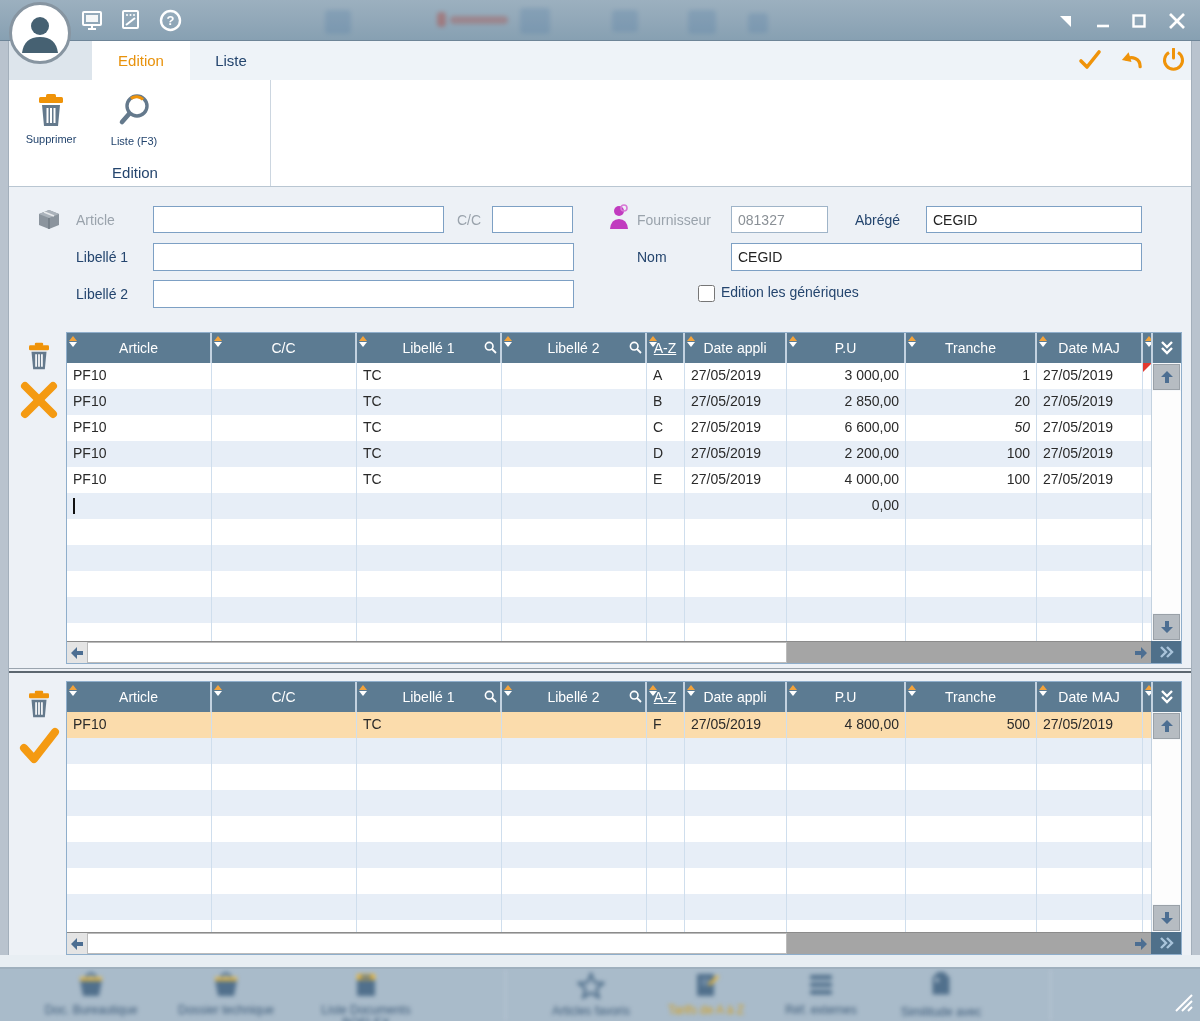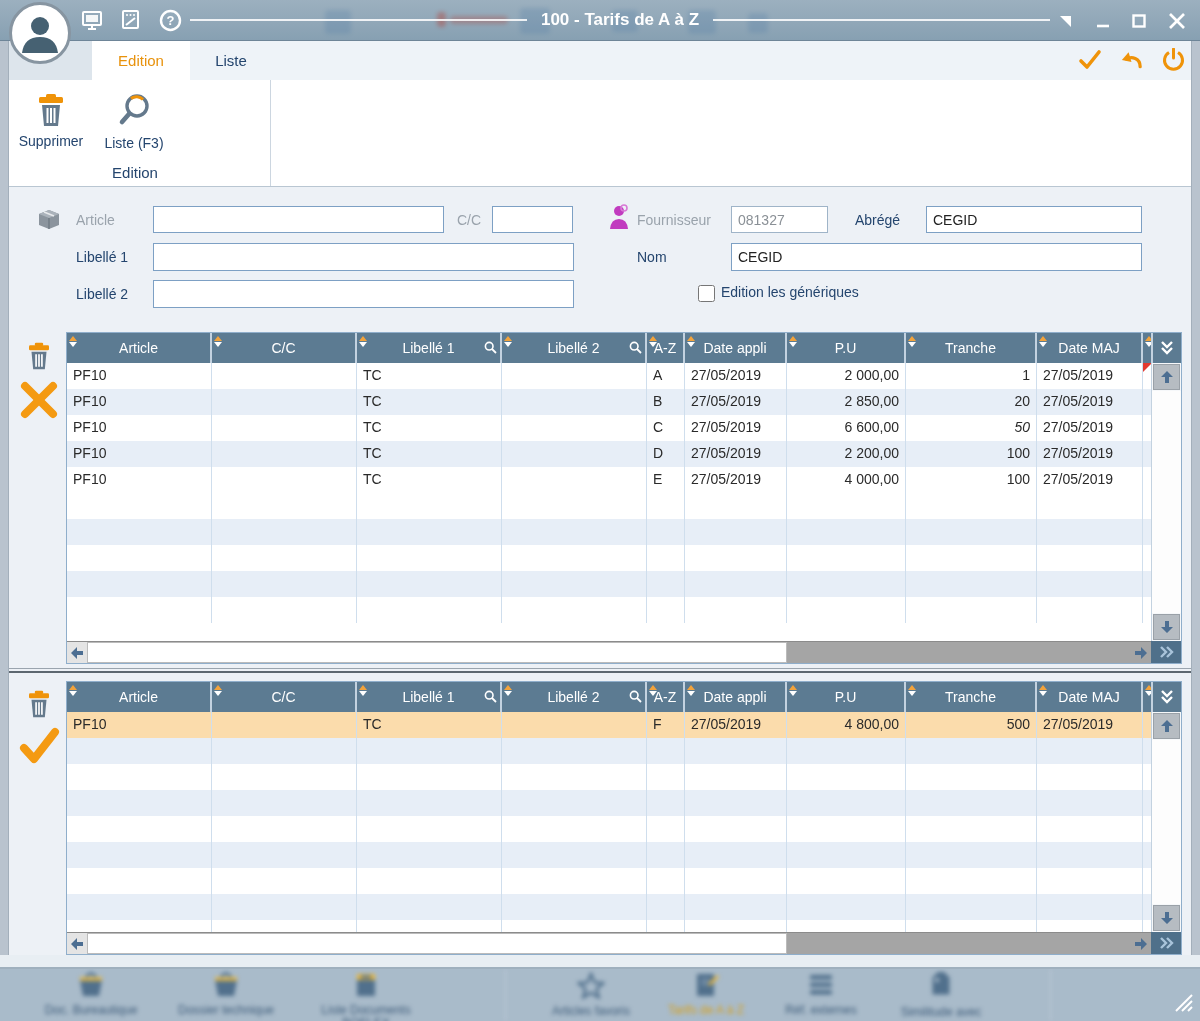--- a/index.html
+++ b/index.html
@@ -25,21 +25,21 @@
   .tab-corner{position:absolute;left:8px;top:0;width:84px;height:40px;background:#dde5ec;}
   .tab{position:absolute;top:0;height:40px;display:flex;align-items:center;justify-content:center;font-size:15px;cursor:default;}
   .tab.active{background:#fff;color:#E8920C;}
   .tab.inactive{color:#24456E;}
   .tab-actions{position:absolute;right:14px;top:7px;display:flex;gap:17px;align-items:center;}
   .oact{width:25px;height:25px;display:flex;align-items:center;justify-content:center;}
   
   .ribbon{position:absolute;left:0;top:80px;width:1200px;height:106px;background:#fff;border-bottom:1px solid #b9c6d2;z-index:2;}
   .ribbon-sep{position:absolute;left:270px;top:0;width:1px;height:106px;background:#ccd6e0;}
   .rbtn{position:absolute;top:12px;display:flex;flex-direction:column;align-items:center;gap:5px;
-    color:#24456E;font-size:14px;width:80px;}
+    color:#24456E;font-size:11px;width:80px;}
   .ribbon-group{position:absolute;left:0;top:84px;width:270px;text-align:center;color:#24456E;font-size:15px;}
   
   .frame-l{position:absolute;left:0;top:40px;width:8px;height:927px;background:#b9c3ce;border-right:1px solid #a3afbb;z-index:3;}
   .frame-r{position:absolute;left:1191px;top:40px;width:9px;height:927px;background:#b9c3ce;border-left:1px solid #a3afbb;z-index:3;}
   .win-bottom{position:absolute;left:0;top:955px;width:1200px;height:12px;background:#E8EEF3;border-bottom:2px solid #9FB0BE;z-index:3;}
   
   .flabel{position:absolute;font-size:14px;color:#24456E;white-space:nowrap;}
   .flabel.dim{color:#9AA3AC;}
   .finput{position:absolute;height:27px;border:1px solid #7DA0C4;background:#fff;
     font:14px "Liberation Sans",sans-serif;padding:0 6px;color:#222;box-sizing:border-box;outline:none;}
@@ -47,21 +47,21 @@
   .fcheck{position:absolute;width:17px;height:17px;accent-color:#7DA0C4;}
   .ficon{position:absolute;}
   
   .tablew{position:absolute;left:66px;width:1116px;background:#fff;border:1px solid #8FAECB;
     box-sizing:border-box;display:grid;grid-template-columns:1fr 30px;z-index:2;}
   .tablew.t1{top:332px;height:332px;grid-template-rows:30px 1fr 22px;}
   .tablew.t2{top:681px;height:274px;grid-template-rows:30px 1fr 22px;}
   .thead{display:flex;background:#5C7B92;overflow:hidden;}
   .hcell{position:relative;color:#fff;font-size:14px;display:flex;align-items:center;justify-content:center;
     border-right:2px solid #C3D2E0;box-sizing:border-box;flex:0 0 auto;}
-  .hcell.underline .hlabel{text-align:right;}
+  .hcell.underline .hlabel{text-decoration:underline;text-align:right;}
   .sortglyph{position:absolute;left:2px;top:3px;}
   .stri-up{width:0;height:0;border-left:4px solid transparent;border-right:4px solid transparent;border-bottom:5px solid #F2A33C;}
   .stri-dn{width:0;height:0;border-left:4px solid transparent;border-right:4px solid transparent;border-top:5px solid #fff;margin-top:1px;}
   .hsearch{position:absolute;right:3px;top:8px;}
   .tbody{overflow:hidden;background:#fff;}
   .trow{display:flex;height:26px;background:#fff;}
   .trow.alt{background:#E7EEF7;}
   .trow.selected{background:#FBDCAC;}
   .tcell{border-right:1px solid #CFDEED;box-sizing:border-box;padding:0 6px;font-size:14px;color:#2a2a2a;
     line-height:25px;white-space:nowrap;overflow:hidden;flex:0 0 auto;}
@@ -121,25 +121,20 @@
         </svg>
     </span>
     <span class="tb-icon">
       <svg width="23" height="23" viewBox="0 0 23 23">
           <circle cx="11.5" cy="11.5" r="9.5" fill="none" stroke="#fff" stroke-width="2.4"></circle>
           <text x="11.5" y="16" text-anchor="middle" font-family="Liberation Sans, sans-serif" font-size="13" font-weight="bold" fill="#fff">?</text>
         </svg>
     </span>
   </div>
 
-  <div class="title-line">
-    <div class="tline"></div>
-    <span class="wtitle">100 - Tarifs de A à Z</span>
-    <div class="tline"></div>
-  </div>
 
   <span class="winctl" style="right:122px;">
     <svg width="11" height="11" viewBox="0 0 11 11">
         <polygon points="0,0 11,0 11,11" fill="#fff"></polygon>
       </svg>
   </span>
   <span class="winctl" style="right:84px;">
     <svg width="16" height="16" viewBox="0 0 16 16">
         <line x1="2" y1="13" x2="14" y2="13" stroke="#fff" stroke-width="2.6"></line>
       </svg>
@@ -374,21 +369,21 @@
       </svg>
     </div>
     <div class="tbody">
       <div class="trow">
         <div class="tcell" style="width: 145px;">PF10</div>
         <div class="tcell" style="width: 145px;"></div>
         <div class="tcell" style="width: 145px;">TC</div>
         <div class="tcell" style="width: 145px;"></div>
         <div class="tcell" style="width: 38px;">A</div>
         <div class="tcell" style="width: 102px;">27/05/2019</div>
-        <div class="tcell num" style="width: 119px;">2 000,00</div>
+        <div class="tcell num" style="width: 119px;">3 000,00</div>
         <div class="tcell num" style="width: 131px;">1</div>
         <div class="tcell" style="width: 106px;">27/05/2019</div>
         <div class="tcell marker" style="width: 8px; border-right: 0px;">
           <div class="redtri"></div>
         </div>
       </div>
       <div class="trow alt">
         <div class="tcell" style="width: 145px;">PF10</div>
         <div class="tcell" style="width: 145px;"></div>
         <div class="tcell" style="width: 145px;">TC</div>
@@ -427,20 +422,32 @@
       <div class="trow">
         <div class="tcell" style="width: 145px;">PF10</div>
         <div class="tcell" style="width: 145px;"></div>
         <div class="tcell" style="width: 145px;">TC</div>
         <div class="tcell" style="width: 145px;"></div>
         <div class="tcell" style="width: 38px;">E</div>
         <div class="tcell" style="width: 102px;">27/05/2019</div>
         <div class="tcell num" style="width: 119px;">4 000,00</div>
         <div class="tcell num" style="width: 131px;">100</div>
         <div class="tcell" style="width: 106px;">27/05/2019</div>
+        <div class="tcell marker" style="width: 8px; border-right: 0px;"></div>
+      </div>
+      <div class="trow alt">
+        <div class="tcell" style="width: 145px;"><span class="caret"></span></div>
+        <div class="tcell" style="width: 145px;"></div>
+        <div class="tcell" style="width: 145px;"></div>
+        <div class="tcell" style="width: 145px;"></div>
+        <div class="tcell" style="width: 38px;"></div>
+        <div class="tcell" style="width: 102px;"></div>
+        <div class="tcell num" style="width: 119px;">0,00</div>
+        <div class="tcell num" style="width: 131px;"></div>
+        <div class="tcell" style="width: 106px;"></div>
         <div class="tcell marker" style="width: 8px; border-right: 0px;"></div>
       </div>
       <div class="trow">
         <div class="tcell" style="width: 145px;"></div>
         <div class="tcell" style="width: 145px;"></div>
         <div class="tcell" style="width: 145px;"></div>
         <div class="tcell" style="width: 145px;"></div>
         <div class="tcell" style="width: 38px;"></div>
         <div class="tcell" style="width: 102px;"></div>
         <div class="tcell num" style="width: 119px;"></div>

